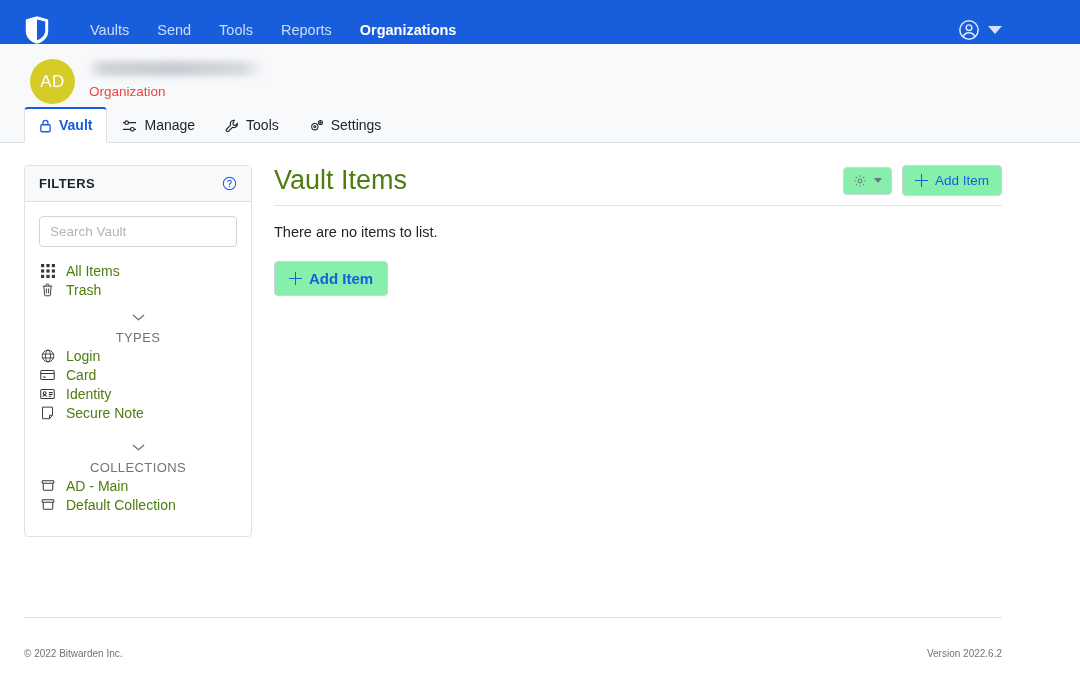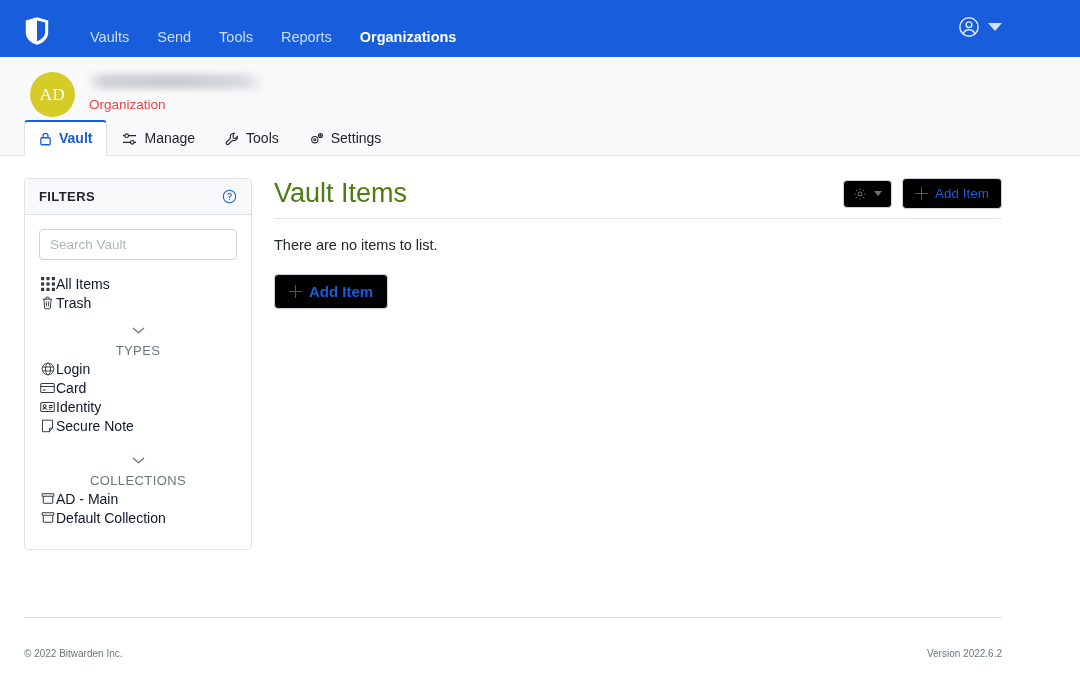--- a/index.html
+++ b/index.html
@@ -8,23 +8,24 @@
     width: 1080px; height: 687px;
     background: #ffffff;
     font-family: "Liberation Sans", sans-serif;
     font-size: 14px;
     color: #212529;
     overflow: hidden;
   }
 
   
   .navbar {
-    height: 57px;
+    height: 44px;
     background: #175ddc;
     display: flex;
+    align-items: center;
     padding: 16px 20px 0 24px;
     position: relative;
   }
   .brand-logo { width: 26px; height: 30px; display: block; margin-right: 26px; }
   .nav-links { display: flex; align-items: center; gap: 0; }
   .nav-link {
     color: rgba(255,255,255,0.78);
     text-decoration: none;
     font-size: 14.5px;
     padding: 6px 14px;
@@ -61,21 +62,20 @@
     width: 45px; height: 45px;
     border-radius: 50%;
     background: #d6cc27;
     color: #ffffff;
     display: flex; align-items: center; justify-content: center;
     font-size: 17px;
     letter-spacing: 0.5px;
     flex: 0 0 auto;
     margin-right: 14px;
     margin-top: 1px;
-    font-family: Liberation Serif, serif;
   }
   .org-text { padding-top: 3px; }
   .org-name-redacted {
     width: 174px; height: 15px;
     margin-bottom: 8px;
     border-radius: 2px;
     background: linear-gradient(90deg,
       rgba(222,224,228,0.25) 0%,
       rgba(205,208,214,0.95) 8%,
       rgba(200,203,210,1) 50%,
@@ -163,24 +163,24 @@
     font-family: "Liberation Sans", sans-serif;
     color: #495057;
     outline: none;
     background: #ffffff;
   }
   .search-input::placeholder { color: #adb5bd; }
   .filter-list { margin-top: 14px; }
   .filter-item {
     display: flex;
     align-items: center;
-    gap: 0;
+    gap: 10px;
     padding: 1.5px 0;
     font-size: 14px;
-    color: #0f172a;
+    color: #4d7c0f;
     cursor: pointer;
     text-decoration: none;
   }
   .filter-item .ic { width: 17px; display: flex; justify-content: center; flex: 0 0 17px; }
   .group-head {
     display: flex;
     align-items: center;
     padding: 1.5px 0;
     font-size: 13px;
     letter-spacing: 0.4px;
@@ -208,21 +208,21 @@
     margin: 0;
     line-height: 1.15;
   }
   .head-actions { display: flex; align-items: center; gap: 10px; }
   .btn {
     display: inline-flex;
     align-items: center;
     gap: 7px;
     border: 1px solid #ced4da;
     border-radius: 4px;
-    background: #000000;
+    background: #86efac;
     font-family: "Liberation Sans", sans-serif;
     cursor: pointer;
     color: #175ddc;
     white-space: nowrap;
   }
   .btn-gear {
     padding: 6px 9px;
     color: #6c757d;
   }
   .btn-gear .caret {

